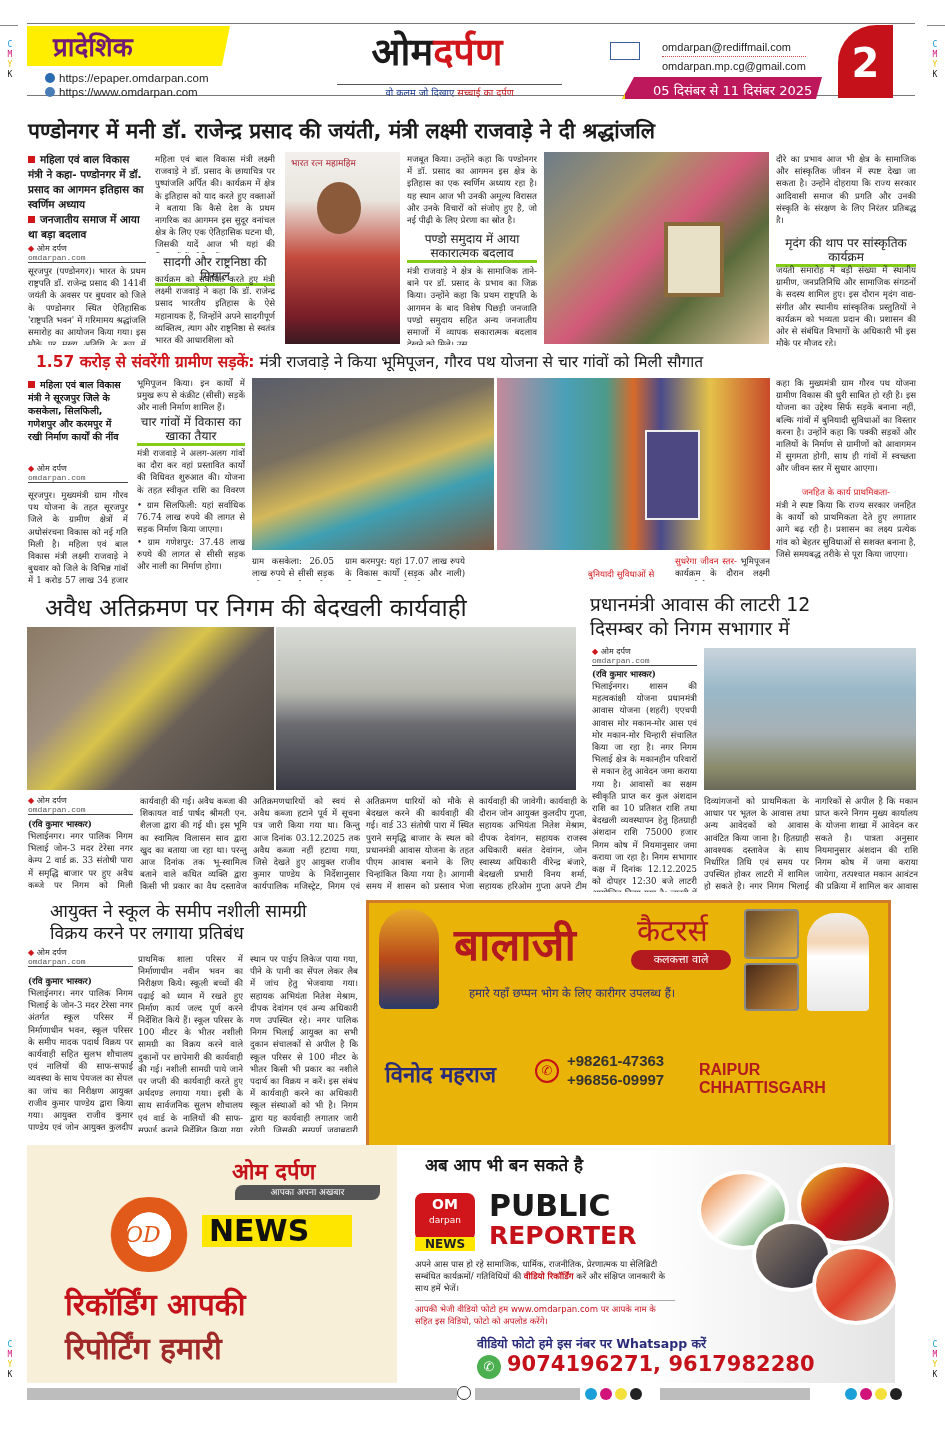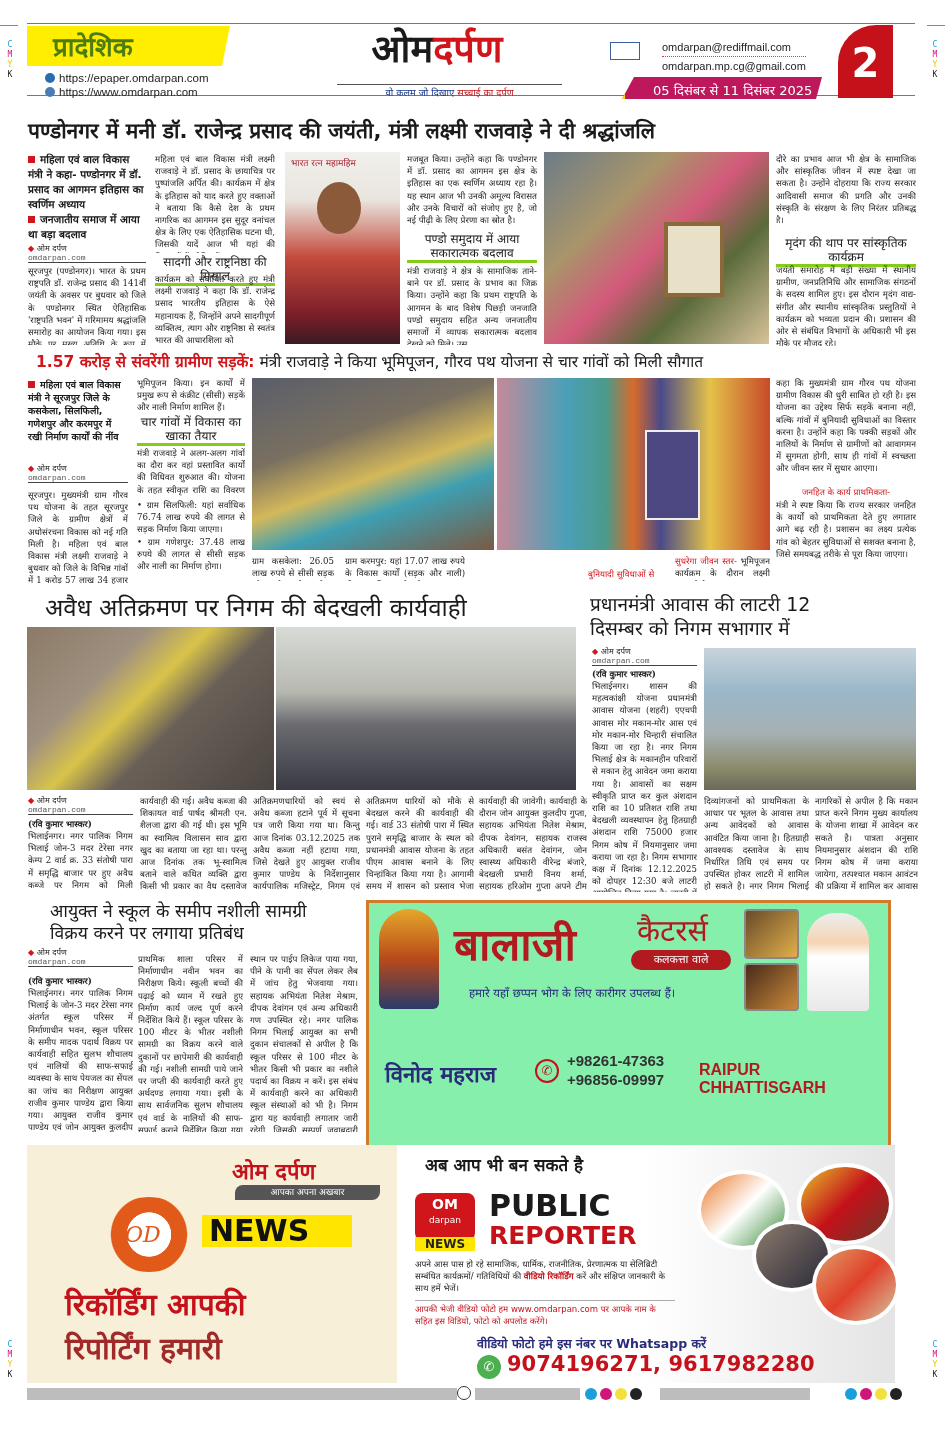--- a/index.html
+++ b/index.html
@@ -4,44 +4,44 @@
 <style>
 *{box-sizing:border-box;margin:0;padding:0}
 body{width:945px;height:1431px;background:#fff;font-family:"DejaVu Serif",serif;position:relative;overflow:hidden;color:#222}
 .abs{position:absolute}
 .cmyk{position:absolute;font-family:"DejaVu Sans Mono",monospace;font-size:8px;line-height:10px;text-align:center;width:10px}
 .cmyk span{display:block}
 .c{color:#1a9fd9}.m{color:#d0147a}.y{color:#e8c400}.k{color:#222}
 .crop{position:absolute;background:#888}
 
 .header{position:absolute;left:27px;top:23px;width:888px;height:73px;border-top:1px solid #777;border-bottom:1px solid #777}
-.sect{position:absolute;left:0;top:2px;width:203px;height:40px;background:#ffee00;clip-path:polygon(0 0,100% 0,96% 100%,0 100%);font-family:"DejaVu Sans",sans-serif;font-weight:bold;font-size:26px;color:#4d7c0f;padding:2px 0 0 26px}
+.sect{position:absolute;left:0;top:2px;width:203px;height:40px;background:#ffee00;clip-path:polygon(0 0,100% 0,96% 100%,0 100%);font-family:"DejaVu Sans",sans-serif;font-weight:bold;font-size:26px;color:#701a75;padding:2px 0 0 26px}
 .url{position:absolute;left:18px;font-family:"Liberation Sans",sans-serif;font-size:11.5px;color:#222}
 .url .ic{display:inline-block;width:10px;height:10px;border-radius:50%;background:#2b6cb0;margin-right:4px;vertical-align:-1px}
-.logo{position:absolute;left:290px;top:2px;width:240px;height:52px;text-align:center;font-family:Liberation Mono, monospace;font-weight:bold;font-size:38px;line-height:52px}
+.logo{position:absolute;left:290px;top:2px;width:240px;height:52px;text-align:center;font-family:Liberation Serif, serif;font-weight:bold;font-size:38px;line-height:52px}
 .logo .om{color:#1a1a1a}.logo .dr{color:#d0161b}
 .tagline{position:absolute;left:310px;top:60px;width:225px;text-align:center;font-family:"DejaVu Sans",sans-serif;font-size:9.5px;color:#1a3a8a;border-top:1px solid #555;padding-top:1px}
 .tagline .red{color:#c0161b}
 .mail{position:absolute;left:583px;top:18px;width:30px;height:18px;border:1.5px solid #3a5f9a}
 .emails{position:absolute;left:635px;top:14px;font-family:"Liberation Sans",sans-serif;font-size:11px;color:#222;line-height:18px}
 .datebar{position:absolute;left:595px;top:53px;width:200px;height:22px;background:#be185d;border-left:3px solid #ffe600;clip-path:polygon(6% 0,100% 0,97% 100%,0 100%);color:#fff;font-size:13px;font-family:"DejaVu Sans",sans-serif;padding:4px 0 0 28px}
 .pageno{position:absolute;left:838px;top:25px;width:55px;height:73px;background:#c4111a;border-radius:38px 0 0 0;color:#fff;font-family:"DejaVu Sans",sans-serif;font-weight:bold;font-size:40px;text-align:center;line-height:76px}
 
 .hl{position:absolute;font-family:"DejaVu Sans",sans-serif;color:#1a1a1a;white-space:nowrap}
 .col{position:absolute;font-family:"DejaVu Serif",serif;font-size:8.6px;line-height:12.2px;text-align:justify;color:#222;overflow:hidden}
 .bul{position:absolute;font-family:"DejaVu Sans",sans-serif;font-size:10.5px;line-height:15px;color:#1a1a1a;font-weight:bold}
 .bul i{display:inline-block;width:7px;height:7px;background:#d0161b;margin-right:5px}
 .by{position:absolute;text-align:left;font-family:"DejaVu Sans",sans-serif;font-size:8px;color:#222}
 .by .dia{color:#d0161b}
 .by .site{font-family:"Liberation Mono",monospace;color:#555;font-size:8px;display:block;border-bottom:1px solid #444}
 .sub{position:absolute;text-align:center;font-family:"DejaVu Sans",sans-serif;font-size:12px;color:#1a1a1a;line-height:14px;border-bottom:3px solid #84cc16}
 .photo{position:absolute;overflow:hidden}
 .caption-red{color:#d0161b}
 
-.balaji{position:absolute;left:366px;top:900px;width:525px;height:266px;border:3px solid #d07a2a;background:#86efac}
+.balaji{position:absolute;left:366px;top:900px;width:525px;height:266px;border:3px solid #d07a2a;background:#eab308}
 .bstr{position:absolute;left:0;top:109px;width:519px;height:35px;background:#b21a20;color:#fff;font-family:"DejaVu Sans",sans-serif;font-size:14px;text-align:center;line-height:35px}
 .odad{position:absolute;left:27px;top:1145px;width:370px;height:238px;background:#f7efd7}
 .pubad{position:absolute;left:397px;top:1145px;width:498px;height:238px;background:linear-gradient(90deg,#fff 0%,#fff 50%,#e4e4e4 100%)}
 .bottombar{position:absolute;top:1388px;height:12px}
 </style>
 </head>
 <body>
 
 <div class="cmyk" style="left:5px;top:40px">
     <span class="c">C</span>

